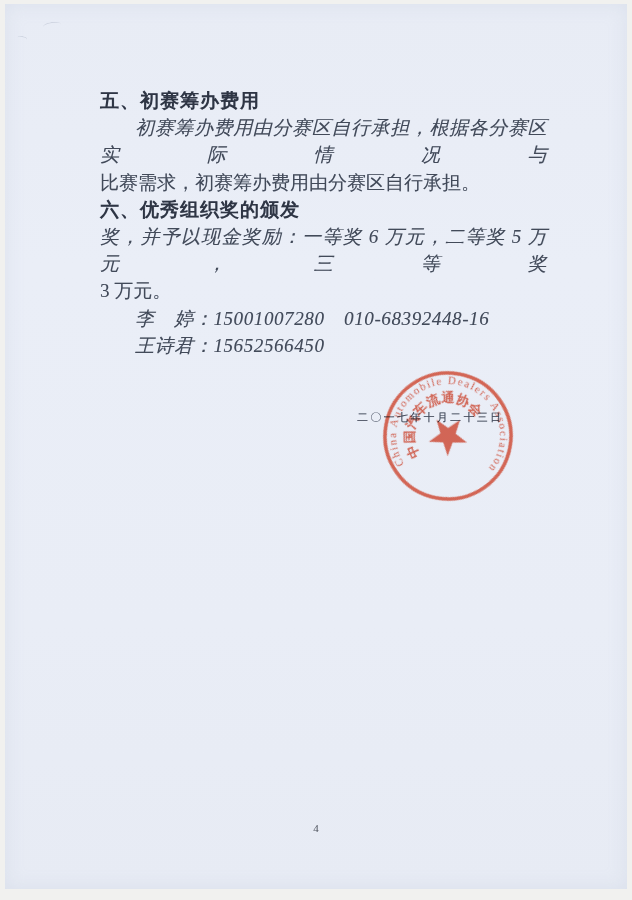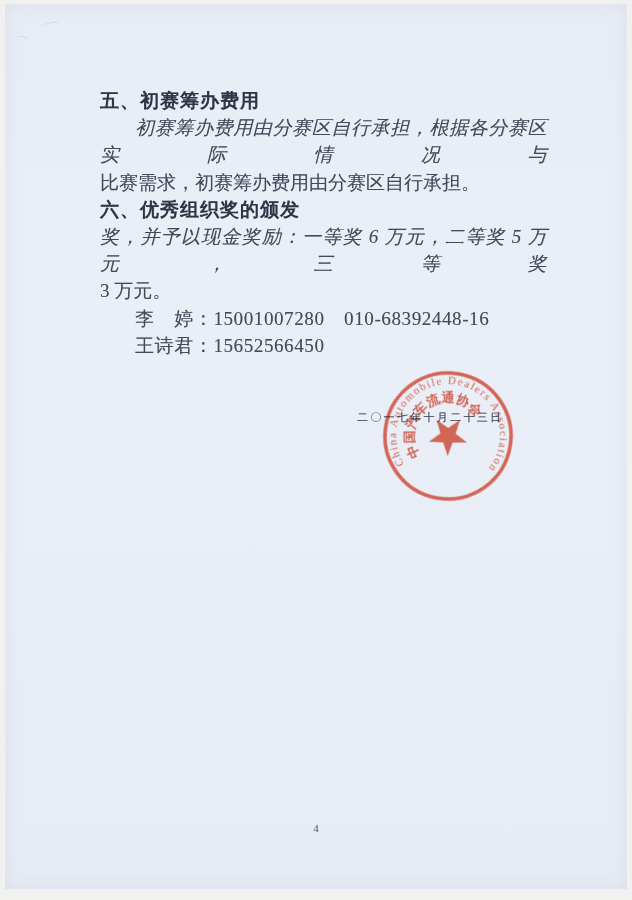--- a/index.html
+++ b/index.html
@@ -16,21 +16,21 @@
   .doc-body{
     position:absolute;left:87px;top:83px;width:447px;
     font-size:19px;line-height:27.2px;color:#424a59;
     text-shadow:0.3px 0.3px 0.6px rgba(70,80,105,0.35);
     margin-left:8px;
   }
   .line{white-space:nowrap;}
   .heading{font-weight:bold;color:#2e3544;letter-spacing:1px;}
   .indent{text-indent:35px;}
   .stretch{white-space:normal;text-align:justify;text-align-last:justify;letter-spacing:0.4px;font-style:italic;}
-  .contact{padding-left:35px;letter-spacing:0.6px;}
+  .contact{padding-left:35px;letter-spacing:0.6px;font-style:italic;}
   .date-line{
     position:absolute;left:352px;top:406px;width:230px;
     font-size:11px;color:#454c59;letter-spacing:2.3px;white-space:nowrap;
     z-index:3;mix-blend-mode:multiply;
     text-shadow:0.3px 0.3px 0.6px rgba(70,80,105,0.4);
   }
   .stamp{
     position:absolute;left:348px;top:337px;width:190px;height:190px;
     transform:rotate(-35deg);
     opacity:0.92;mix-blend-mode:multiply;z-index:2;

